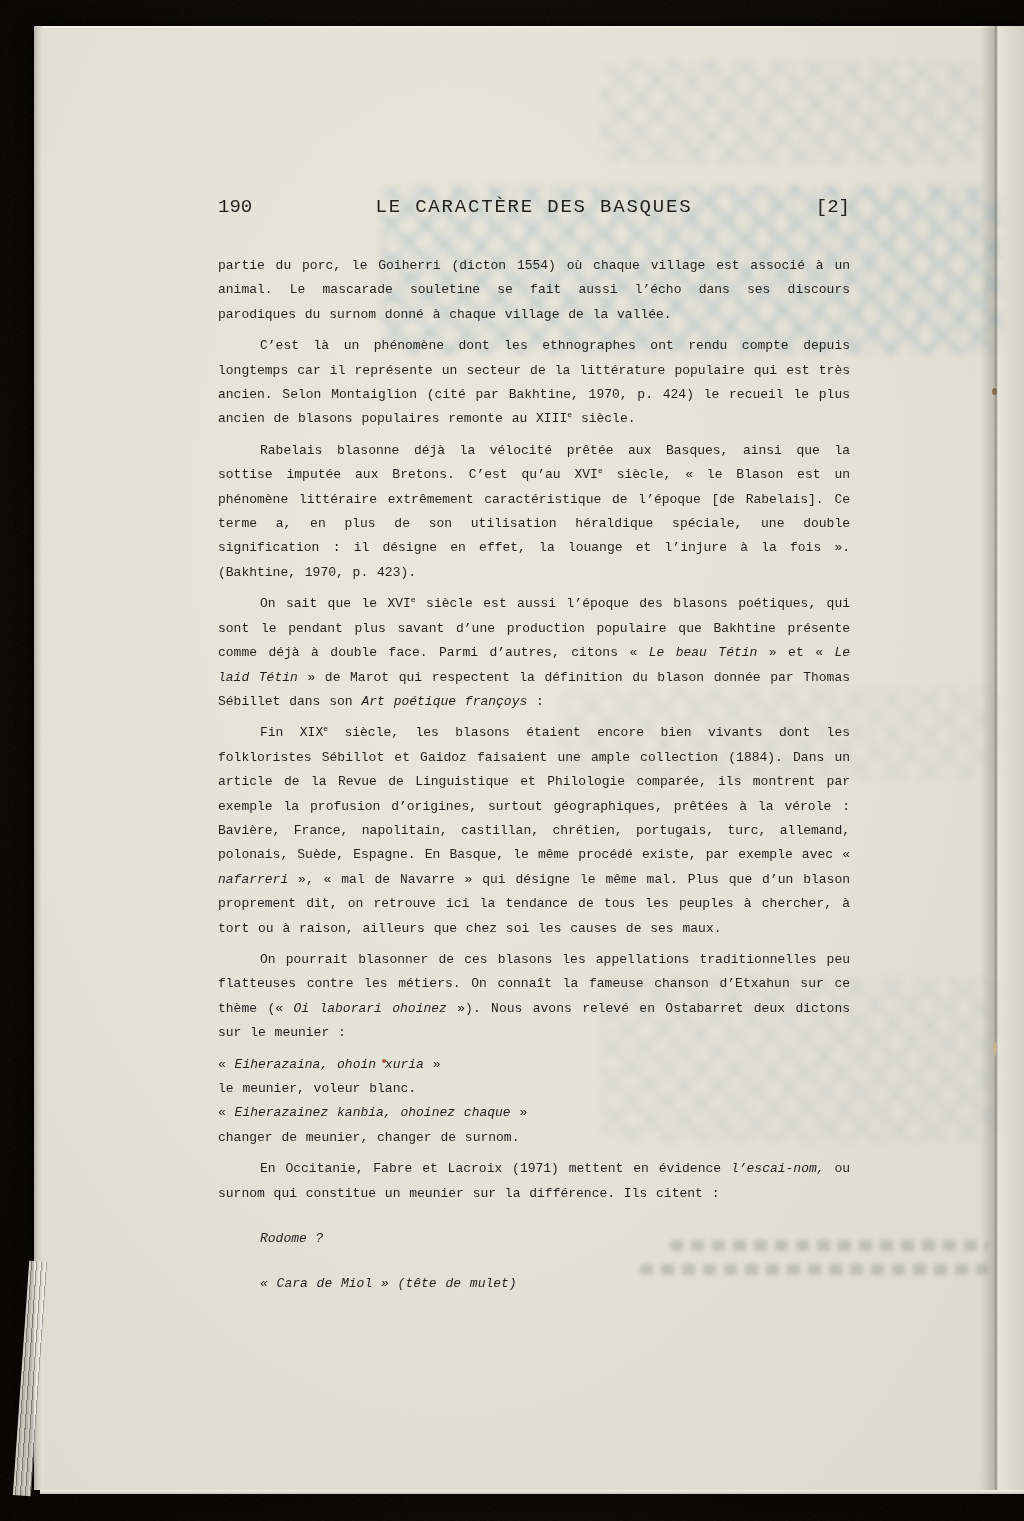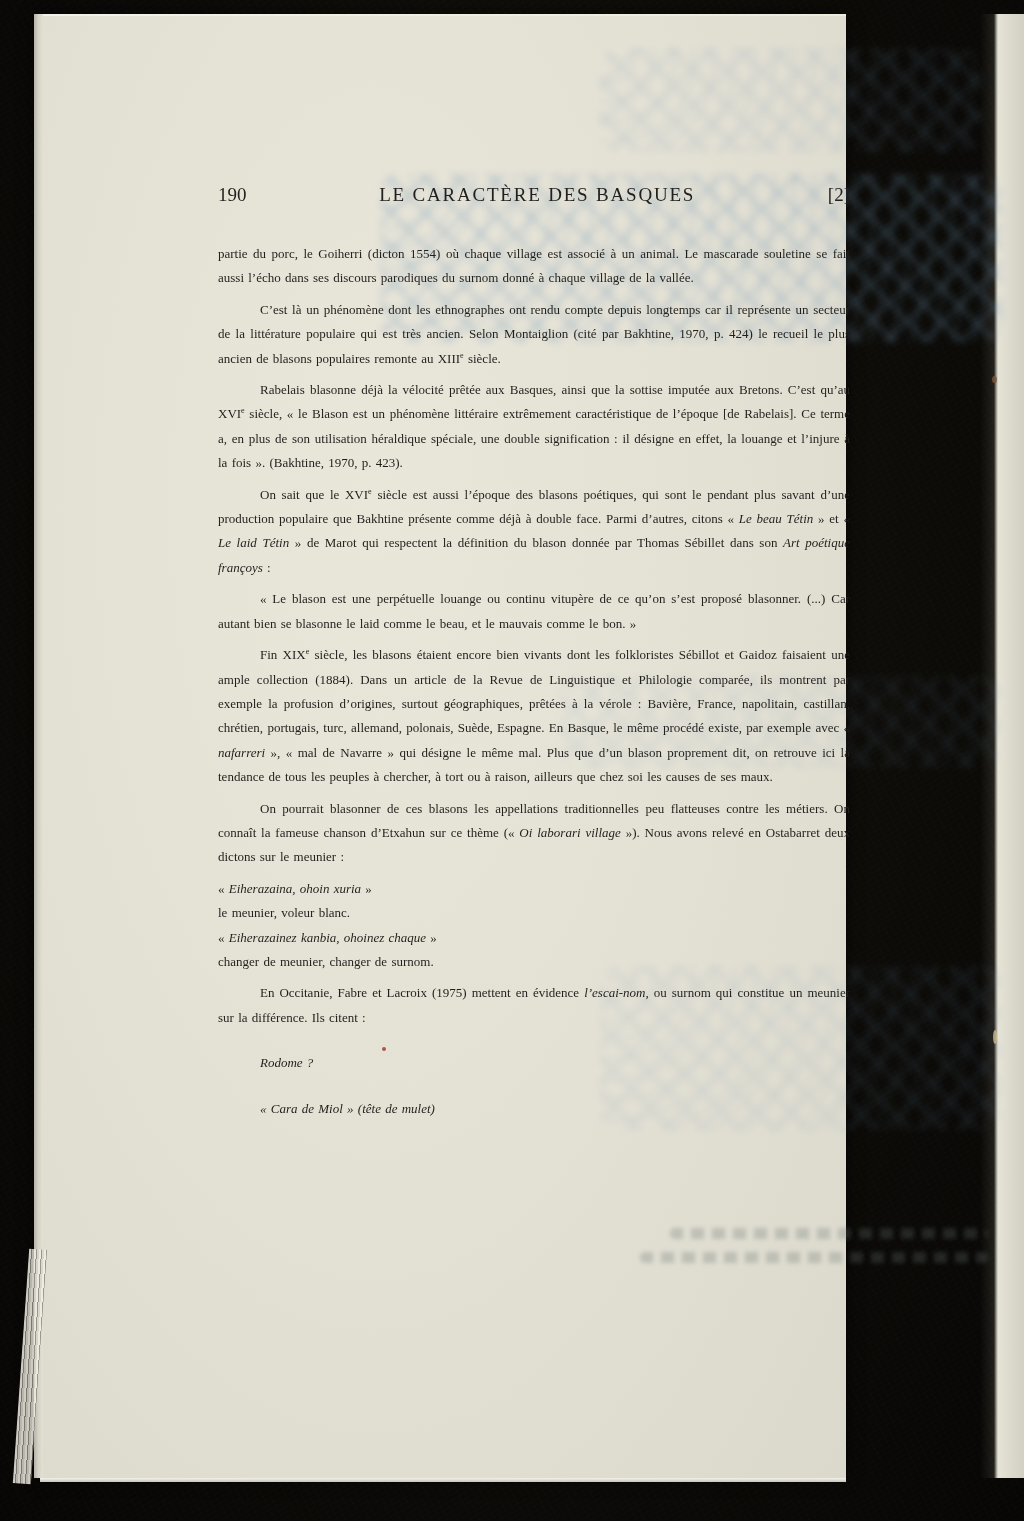--- a/index.html
+++ b/index.html
@@ -13,24 +13,25 @@
     background:
       radial-gradient(ellipse at 50% 40%, #16140f 0%, #0c0b08 60%, #070605 100%);
   }
   .scan::after{ 
     content:"";position:absolute;inset:0;opacity:.5;
     background:
       repeating-linear-gradient(63deg, rgba(255,255,255,.025) 0 1px, transparent 1px 7px),
       repeating-linear-gradient(-29deg, rgba(255,255,255,.02) 0 1px, transparent 1px 5px);
   }
   .page{
-    position:absolute;left:34px;top:14px;width:812px;height:1464px;
+    position:absolute;left:34px;top:26px;width:990px;height:1464px;
     background:
       radial-gradient(ellipse at 42% 34%, #e9e6da 0%, #e3e0d4 52%, #dbd8cc 100%);
     box-shadow:0 0 14px rgba(0,0,0,.75);
+    font-family:Liberation Mono, monospace;
   }
   .page::before{ 
     content:"";position:absolute;left:0;right:0;top:0;height:2px;
     background:linear-gradient(to right,#f2f0e8,#eceadd);
   }
   .page::after{ 
     content:"";position:absolute;left:6px;right:0;bottom:-4px;height:4px;
     background:linear-gradient(to bottom,#f3f1ea,#c9c6ba);
   }
   .left-edge{
@@ -116,26 +117,25 @@
       <div class="running-head">
         <span class="folio">190</span>
         <span class="title">LE CARACTÈRE DES BASQUES</span>
         <span class="ref">[2]</span>
       </div>
       <div class="body-text" id="text-block">
           <p class="body noindent"><span>partie du porc, le Goiherri (dicton 1554) où chaque village est associé à un animal. Le mascarade souletine se fait aussi l’écho dans ses discours parodiques du surnom donné à chaque village de la vallée.</span></p>
           <p class="body"><span>C’est là un phénomène dont les ethnographes ont rendu compte depuis longtemps car il représente un secteur de la littérature populaire qui est très ancien. Selon Montaiglion (cité par Bakhtine, 1970, p. 424) le recueil le plus ancien de blasons populaires remonte au XIII</span><span class="sup">e</span><span> siècle.</span></p>
           <p class="body"><span>Rabelais blasonne déjà la vélocité prêtée aux Basques, ainsi que la sottise imputée aux Bretons. C’est qu’au XVI</span><span class="sup">e</span><span> siècle, « le Blason est un phénomène littéraire extrêmement caractéristique de l’époque [de Rabelais]. Ce terme a, en plus de son utilisation héraldique spéciale, une double signification : il désigne en effet, la louange et l’injure à la fois ». (Bakhtine, 1970, p. 423).</span></p>
           <p class="body"><span>On sait que le XVI</span><span class="sup">e</span><span> siècle est aussi l’époque des blasons poétiques, qui sont le pendant plus savant d’une production populaire que Bakhtine présente comme déjà à double face. Parmi d’autres, citons « </span><span class="it">Le beau Tétin</span><span> » et « </span><span class="it">Le laid Tétin</span><span> » de Marot qui respectent la définition du blason donnée par Thomas Sébillet dans son </span><span class="it">Art poétique françoys</span><span> :</span></p>
-          <p class="body"><span>« Le blason est une perpétuelle louange ou continu vitupère de ce qu’on s’est proposé blasonner. (...) Car autant bien se blasonne le laid comme le beau, et le mauvais comme le bon. »</span></p>
           <p class="body"><span>Fin XIX</span><span class="sup">e</span><span> siècle, les blasons étaient encore bien vivants dont les folkloristes Sébillot et Gaidoz faisaient une ample collection (1884). Dans un article de la Revue de Linguistique et Philologie comparée, ils montrent par exemple la profusion d’origines, surtout géographiques, prêtées à la vérole : Bavière, France, napolitain, castillan, chrétien, portugais, turc, allemand, polonais, Suède, Espagne. En Basque, le même procédé existe, par exemple avec « </span><span class="it">nafarreri</span><span> », « mal de Navarre » qui désigne le même mal. Plus que d’un blason proprement dit, on retrouve ici la tendance de tous les peuples à chercher, à tort ou à raison, ailleurs que chez soi les causes de ses maux.</span></p>
-          <p class="body"><span>On pourrait blasonner de ces blasons les appellations traditionnelles peu flatteuses contre les métiers. On connaît la fameuse chanson d’Etxahun sur ce thème (« </span><span class="it">Oi laborari village</span><span> »). Nous avons relevé en Ostabarret deux dictons sur le meunier :</span></p>
+          <p class="body"><span>On pourrait blasonner de ces blasons les appellations traditionnelles peu flatteuses contre les métiers. On connaît la fameuse chanson d’Etxahun sur ce thème (« </span><span class="it">Oi laborari ohoinez</span><span> »). Nous avons relevé en Ostabarret deux dictons sur le meunier :</span></p>
           <p class="verse first"><span>« </span><span class="it">Eiherazaina, ohoin xuria</span><span> »</span></p>
           <p class="verse"><span>le meunier, voleur blanc.</span></p>
           <p class="verse"><span>« </span><span class="it">Eiherazainez kanbia, ohoinez chaque</span><span> »</span></p>
           <p class="verse"><span>changer de meunier, changer de surnom.</span></p>
-          <p class="body"><span>En Occitanie, Fabre et Lacroix (1975) mettent en évidence </span><span class="it">l’escai-nom,</span><span> ou surnom qui constitue un meunier sur la différence. Ils citent :</span></p>
+          <p class="body"><span>En Occitanie, Fabre et Lacroix (1971) mettent en évidence </span><span class="it">l’escai-nom,</span><span> ou surnom qui constitue un meunier sur la différence. Ils citent :</span></p>
           <p class="cite"><span class="it">Rodome ?</span></p>
           <p class="cite"><span class="it">« Cara de Miol » (tête de mulet)</span></p>
         </div>
     </div>
   </div>
 </div>
 
 </body></html>

